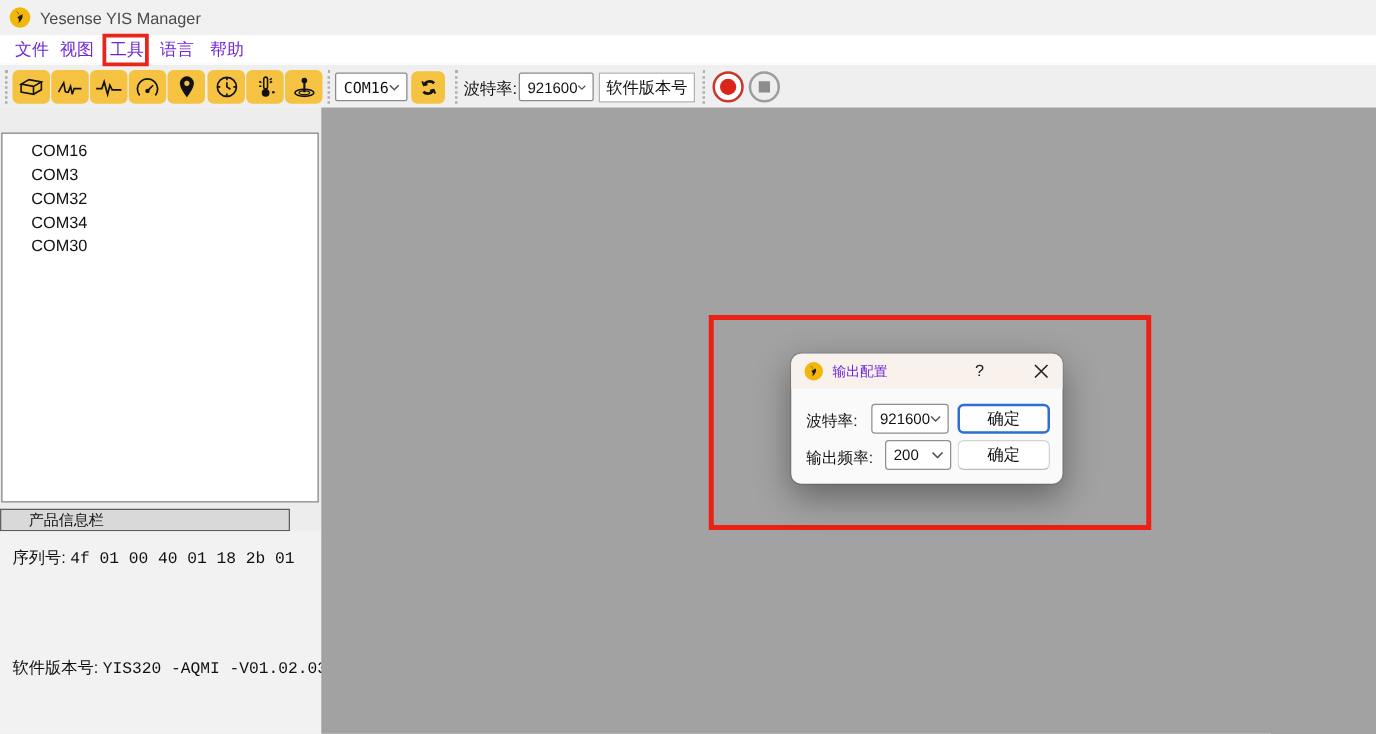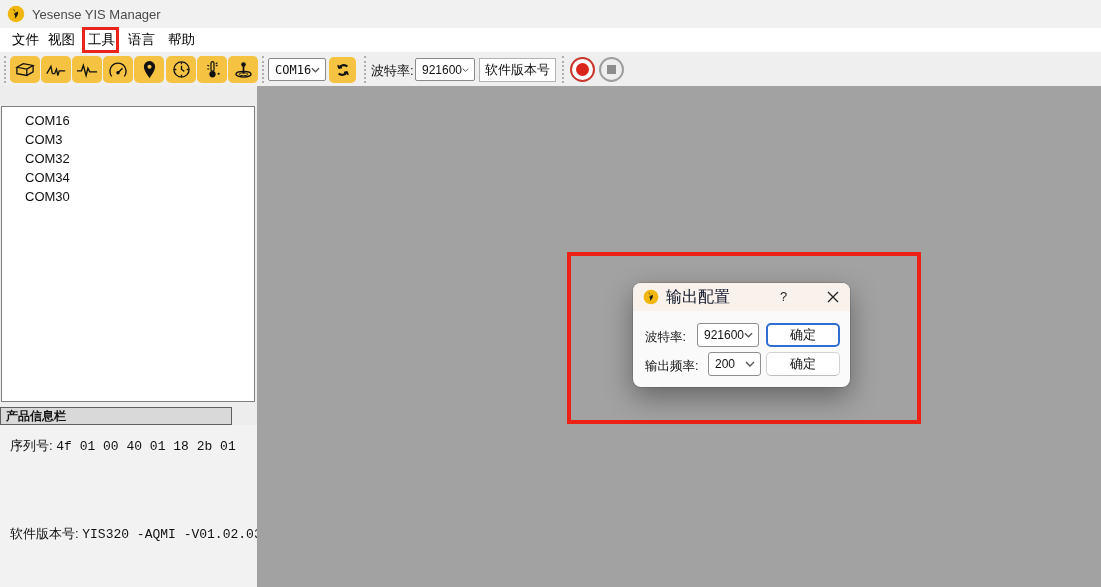--- a/index.html
+++ b/index.html
@@ -8,21 +8,21 @@
     position:relative; overflow:hidden; background:#ffffff;
     font-family:"Liberation Sans", sans-serif; color:#222;
   }
   
   .titlebar { position:absolute; left:0; top:0; width:1101px; height:28px;
     background:#f1f1f1; display:flex; align-items:center; padding-left:7px; gap:7px; }
   .app-logo { width:18px; height:18px; flex:0 0 auto; }
   .app-title { font-size:13px; color:#4a4a4a; }
   
   .menubar { position:absolute; left:0; top:28px; width:1101px; height:23px; background:#ffffff; }
-  .menu-item { position:absolute; top:0; height:23px; line-height:23px; font-size:13.5px; color:#000000; cursor:default; }
+  .menu-item { position:absolute; top:0; height:23px; line-height:23px; font-size:13.5px; color:#6d28d9; cursor:default; }
   .hl-box-menu { position:absolute; left:82px; top:27px; width:37px; height:26px;
     border:3px solid #e8241b; z-index:6; pointer-events:none; }
   
   .toolbar { position:absolute; left:0; top:51px; width:1101px; height:35px;
     background:#efefef; border-top:1px solid #fbfbfb; }
   .tb-handle { position:absolute; top:4px; height:27px; width:3px; border-left:2px dotted #aeaeae; }
   .tb-btn { position:absolute; top:4px; width:30px; height:27px; background:#f5c242;
     border-radius:5px; display:flex; align-items:center; justify-content:center; cursor:pointer; }
   .tb-btn svg { display:block; }
   .select { background:#fff; border:1px solid #8a8a8a; border-radius:2px;
@@ -47,38 +47,38 @@
   .ports-header { position:absolute; left:1px; top:2px; width:254px; height:17px;
     background:#dcdcdc; border:1px solid #9b9b9b; display:flex; align-items:center;
     padding:0 5px; font-size:12px; color:#222; }
   .ph-icons { margin-left:auto; display:flex; align-items:center; gap:12px; }
   .ph-icons svg { display:block; cursor:pointer; }
   .ports-list { position:absolute; left:1px; top:20px; width:254px; height:296px;
     background:#ffffff; border:1px solid #7f7f7f; padding-top:4px; }
   .port-item { height:19px; line-height:19px; padding-left:23px; font-size:13px; color:#111; cursor:default; }
   .info-header { position:absolute; left:0; top:321px; width:232px; height:18px;
     background:#d9d9d9; border:1px solid #5f5f5f; display:flex; align-items:center;
-    padding:0 5px; font-size:12px; color:#111;font-weight:bold; }
+    padding:0 22px; font-size:12px; color:#111; }
   .info-body { position:absolute; left:0; top:339px; width:257px; height:162px; background:#f2f2f2; }
   .info-row { position:absolute; left:10px; font-size:13px; color:#111; white-space:nowrap; }
   .info-row .val { font-family:Liberation Mono, monospace; font-size:13px; }
   .row-serial { top:12px; }
   .row-version { top:100px; }
   
   .main-area { position:absolute; left:257px; top:86px; width:844px; height:501px; background:#a2a2a2; }
   .annotation-rect { position:absolute; left:567px; top:252px; width:354px; height:172px;
     border:4px solid #ec2014; z-index:4; pointer-events:none; }
   
   .dialog { position:absolute; left:633px; top:283px; width:217px; height:104px; z-index:5;
     background:#fafafa; border-radius:8px;
     box-shadow:0 10px 28px rgba(0,0,0,.38), 0 0 0 1px rgba(0,0,0,.12); }
   .dlg-titlebar { position:relative; height:28px; background:#f9f1ec; border-radius:8px 8px 0 0;
     display:flex; align-items:center; padding:0 10px; gap:7px; }
   .dlg-logo { width:16px; height:16px; }
-  .dlg-title { font-size:16px; color:#0f172a; }
+  .dlg-title { font-size:11px; color:#6d28d9; }
   .dlg-help { position:absolute; left:147px; top:0; height:28px; line-height:28px;
     font-size:13px; color:#222; cursor:pointer; }
   .dlg-close { position:absolute; right:11px; top:8px; cursor:pointer; }
   .dlg-label { position:absolute; font-size:12.5px; color:#111; }
   .dlg-label-1 { left:12px; top:46px; }
   .dlg-label-2 { left:12px; top:75px; }
   .dlg-select { position:absolute; height:24px; border-radius:3px; border:1px solid #8f8f8f; }
   .dlg-select-1 { left:64px; top:40px; width:62px; }
   .dlg-select-2 { left:75px; top:69px; width:53px; }
   .dlg-btn { position:absolute; left:133px; width:74px; height:24px; background:#fff;

